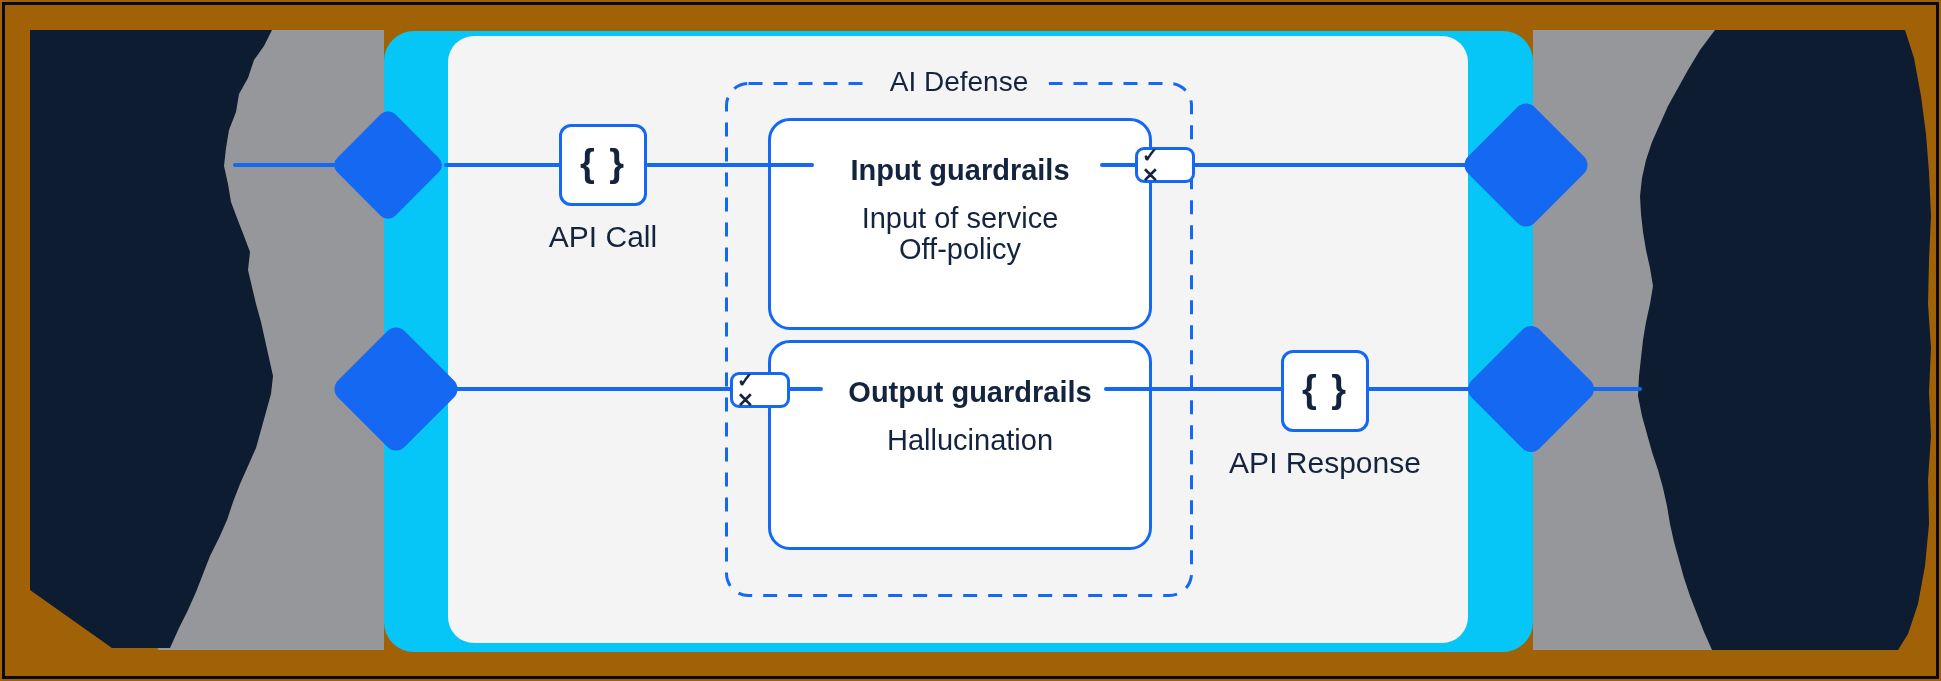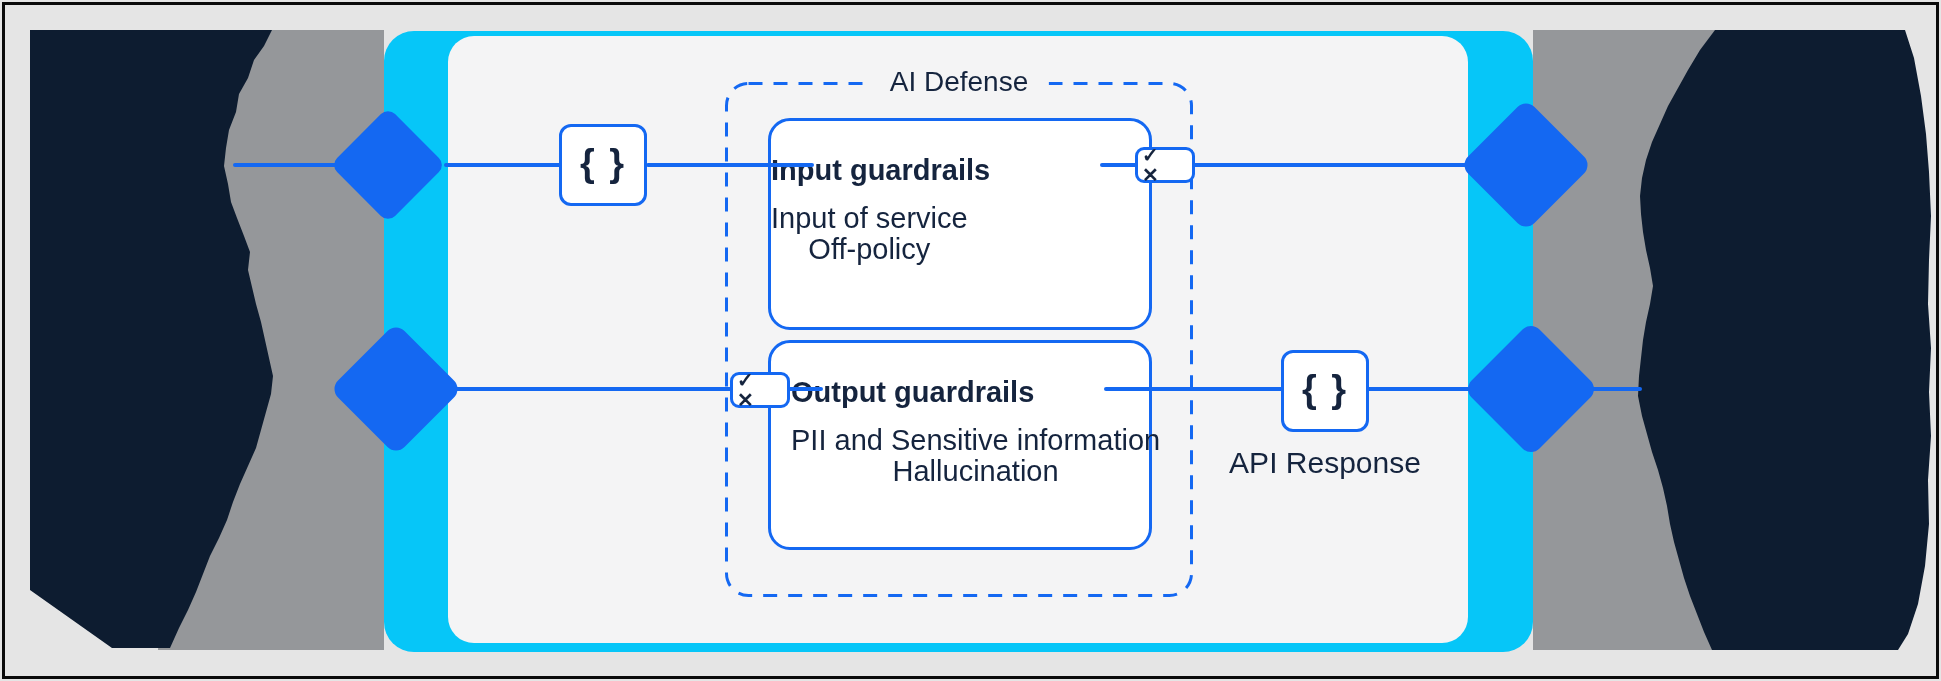--- a/index.html
+++ b/index.html
@@ -1,21 +1,21 @@
 <!DOCTYPE html>
 <html style="--navy: #0d1c30; --gray: #95979a; --cyan: #06c6f8; --blue: #1468f2; --panel: #f4f4f5; --text: #15243e; --white: #ffffff; --frame: #0a0a0a;"><head>
 <meta charset="utf-8">
 <style>
   :root{
     --navy:#0d1c30; --gray:#95979a; --cyan:#06c6f8; --blue:#1468f2;
     --panel:#f4f4f5; --text:#15243e; --white:#ffffff; --frame:#0a0a0a;
   }
   html,body{margin:0;padding:0;background:#ffffff;}
   body{font-family:"Liberation Sans", sans-serif;}
-  .stage{position:relative;width:1941px;height:681px;background:#e5e5e5;overflow:hidden;}
+  .stage{position:relative;width:1941px;height:681px;background:#a16207;overflow:hidden;}
   .frame{position:absolute;inset:2px;border:3px solid var(--frame);pointer-events:none;z-index:40;}
   .abs{position:absolute;}
 
   
   .shape{position:absolute;inset:0;width:100%;height:100%;}
   .gray-left{background:var(--gray);clip-path:polygon(200px 30px,384px 30px,384px 650px,158px 650px);}
   .navy-left{background:var(--navy);clip-path:polygon(30px 30px,272px 30px,264px 46px,254px 60px,248px 78px,239px 94px,236px 112px,229px 130px,226px 148px,224px 166px,228px 184px,231px 202px,237px 218px,244px 236px,250px 252px,248px 270px,252px 287px,256px 304px,261px 322px,265px 340px,269px 358px,273px 376px,271px 394px,266px 412px,261px 430px,256px 448px,248px 466px,240px 484px,233px 502px,227px 520px,219px 538px,210px 556px,203px 574px,196px 592px,188px 610px,179px 628px,170px 648px,112px 648px,30px 590px);}
   .gray-right{background:var(--gray);clip-path:polygon(1533px 30px,1728px 30px,1752px 650px,1533px 650px);}
   .navy-right{background:var(--navy);clip-path:polygon(1715px 30px,1905px 30px,1914px 58px,1921px 96px,1926px 134px,1929px 172px,1931px 216px,1929px 260px,1928px 304px,1931px 348px,1929px 392px,1931px 436px,1928px 480px,1929px 524px,1925px 566px,1918px 604px,1908px 634px,1898px 650px,1712px 650px,1704px 632px,1697px 614px,1690px 596px,1684px 578px,1679px 560px,1674px 542px,1670px 524px,1667px 506px,1663px 488px,1658px 470px,1652px 452px,1647px 434px,1642px 416px,1638px 396px,1639px 376px,1641px 358px,1643px 340px,1646px 322px,1650px 304px,1653px 286px,1650px 268px,1646px 250px,1643px 232px,1641px 214px,1640px 196px,1642px 178px,1646px 160px,1652px 142px,1660px 124px,1668px 106px,1678px 88px,1688px 70px,1700px 50px);}
 
@@ -28,21 +28,21 @@
   
   .diamond{position:absolute;background:var(--blue);border-radius:12px;transform:rotate(45deg);z-index:13;}
 
   
   .defense-zone{left:725px;top:82px;width:468px;height:515px;color:var(--blue);z-index:5;}
   .defense-label{top:64px;left:959px;transform:translateX(-50%);height:36px;line-height:36px;
     background:var(--panel);padding:0 20px;font-size:28px;color:var(--text);z-index:6;white-space:nowrap;}
 
   
   .node-box{position:absolute;background:var(--white);border:3.5px solid var(--blue);box-sizing:border-box;z-index:10;}
-  .guard-box{width:384px;border-radius:22px;display:flex;flex-direction:column;align-items:flex-start;padding-top:32px;}
+  .guard-box{width:384px;border-radius:22px;display:flex;flex-direction:column;align-items:center;padding-top:32px;}
   .guard-input{left:768px;top:118px;height:212px;}
   .guard-output{left:768px;top:340px;height:210px;padding-left:20px;}
   .guard-title{font-size:29px;font-weight:bold;color:var(--text);line-height:34px;white-space:nowrap;z-index:14;position:relative;}
   .guard-items{margin-top:16px;display:flex;flex-direction:column;align-items:center;}
   .guard-item{font-size:29px;color:var(--text);line-height:31px;white-space:nowrap;}
 
   .api-box{width:88px;height:82px;border-radius:12px;display:flex;align-items:center;justify-content:center;z-index:14;}
   .api-call-box{left:559px;top:124px;}
   .api-response-box{left:1281px;top:350px;}
   .braces{font-size:38px;font-weight:bold;color:var(--text);letter-spacing:2px;padding-bottom:4px;}
@@ -80,28 +80,28 @@
     <div class="guard-title">Input guardrails</div>
     <div class="guard-items">
       <div class="guard-item">Input of service</div>
       <div class="guard-item">Off-policy</div>
     </div>
   </div>
 
   <div class="node-box guard-box guard-output">
     <div class="guard-title">Output guardrails</div>
     <div class="guard-items">
-      <div class="guard-item">PII and Sensitive information</div>
       <div class="guard-item">Hallucination</div>
     </div>
   </div>
 
   <div class="node-box api-box api-call-box">
     <span class="braces">{ }</span>
   </div>
+  <div class="api-label api-call-label">API Call</div>
 
   <div class="node-box api-box api-response-box">
     <span class="braces">{ }</span>
   </div>
   <div class="api-label api-response-label">API Response</div>
 
   <div class="line" style="left:233px;top:163px;width:106px;"></div>
   <div class="line" style="left:444px;top:163px;width:118px;"></div>
   <div class="line" style="left:646px;top:163px;width:168px;"></div>
   <div class="line" style="left:1100px;top:163px;width:38px;"></div>

